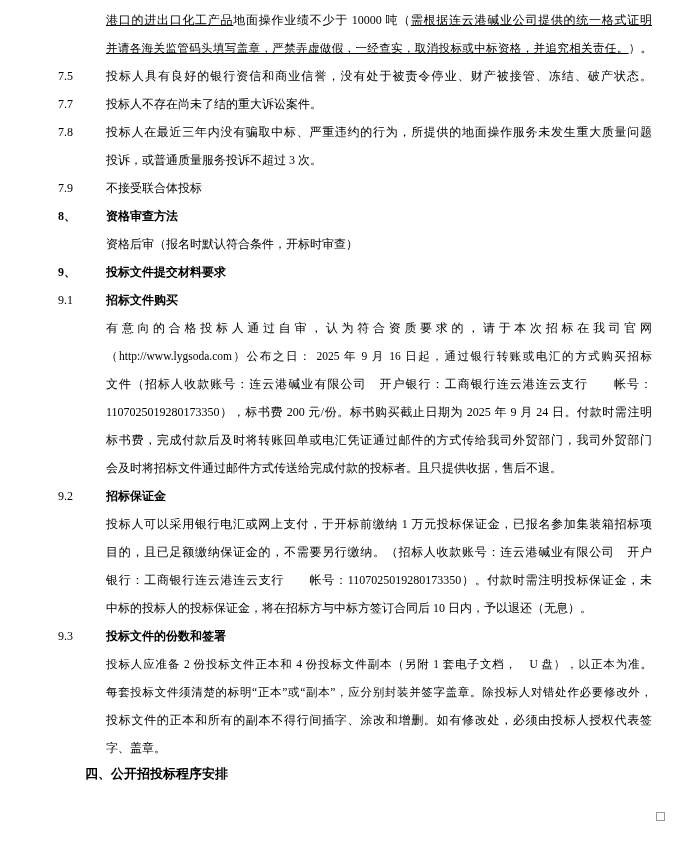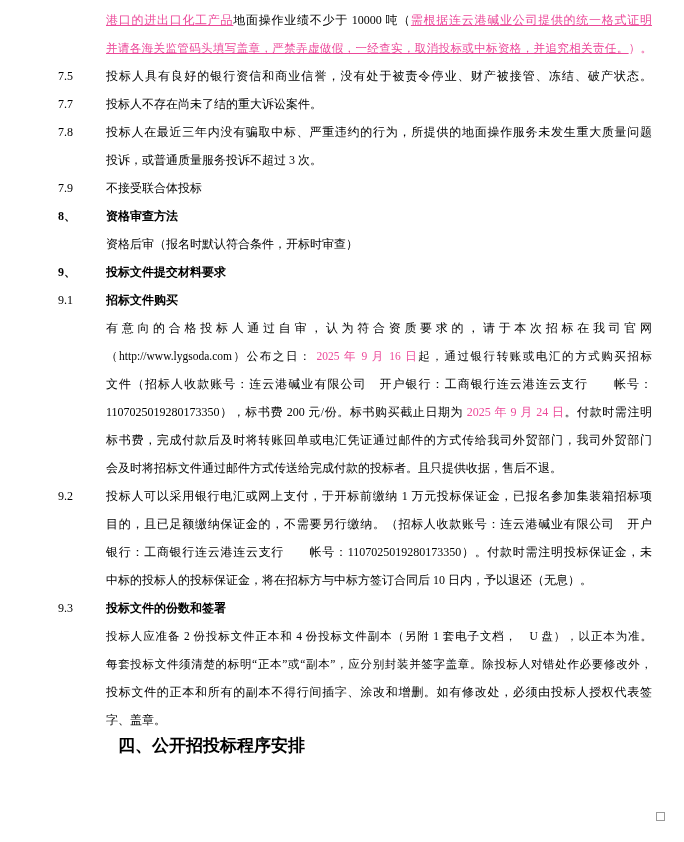--- a/index.html
+++ b/index.html
@@ -7,24 +7,24 @@
     width:684px; height:842px; position:relative; background:#ffffff;
     overflow:hidden; box-sizing:border-box; padding-top:6px;
     font-family:"Liberation Serif","DejaVu Serif",serif;
     font-size:12px; color:#000;
   }
   .item, .para { position:relative; padding-left:106px; padding-right:32px; }
   .num { position:absolute; left:58px; top:0; line-height:28px; white-space:nowrap; }
   .ln { height:28px; line-height:28px; overflow:hidden; }
   .j { text-align:justify; text-align-last:justify; }
   .tight { font-size:11.5px; }
-  .red { color:#ec4899;margin-top:29px; }
+  .red { color:#000000;margin-top:29px; }
   .u { text-decoration:underline; }
   .bold { font-weight:700; }
-  .h4 { margin-left:118px; font-size:17px; font-weight:700; line-height:24px; height:24px; }
+  .h4 { margin-left:85px; font-size:13px; font-weight:700; line-height:24px; height:24px; }
   .anchor-box {
     position:absolute; left:656px; top:812px; width:9px; height:9px;
     border:1px solid #999; box-sizing:border-box; background:#fff;
   }
 </style>
 </head>
 <body>
 
 <div class="page">
 
@@ -76,20 +76,21 @@
     <div class="ln j">有意向的合格投标人通过自审，认为符合资质要求的，请于本次招标在我司官网</div>
     <div class="ln j tight"><span>（http://www.lygsoda.com）公布之日： </span><span class="red">2025 年 9 月 16 日</span><span>起，通过银行转账或电汇的方式购买招标</span></div>
     <div class="ln j">文件（招标人收款账号：连云港碱业有限公司　开户银行：工商银行连云港连云支行　　帐号：</div>
     <div class="ln j"><span>1107025019280173350），标书费 200 元/份。标书购买截止日期为 </span><span class="red">2025 年 9 月 24 日</span><span>。付款时需注明</span></div>
     <div class="ln j">标书费，完成付款后及时将转账回单或电汇凭证通过邮件的方式传给我司外贸部门，我司外贸部门</div>
     <div class="ln">会及时将招标文件通过邮件方式传送给完成付款的投标者。且只提供收据，售后不退。</div>
   </div>
 
   <div class="item">
     <span class="num">9.2</span>
+    <div class="ln bold">招标保证金</div>
   </div>
   <div class="para">
     <div class="ln j">投标人可以采用银行电汇或网上支付，于开标前缴纳 1 万元投标保证金，已报名参加集装箱招标项</div>
     <div class="ln j">目的，且已足额缴纳保证金的，不需要另行缴纳。（招标人收款账号：连云港碱业有限公司　开户</div>
     <div class="ln j">银行：工商银行连云港连云支行　　帐号：1107025019280173350）。付款时需注明投标保证金，未</div>
     <div class="ln">中标的投标人的投标保证金，将在招标方与中标方签订合同后 10 日内，予以退还（无息）。</div>
   </div>
 
   <div class="item">
     <span class="num">9.3</span>

